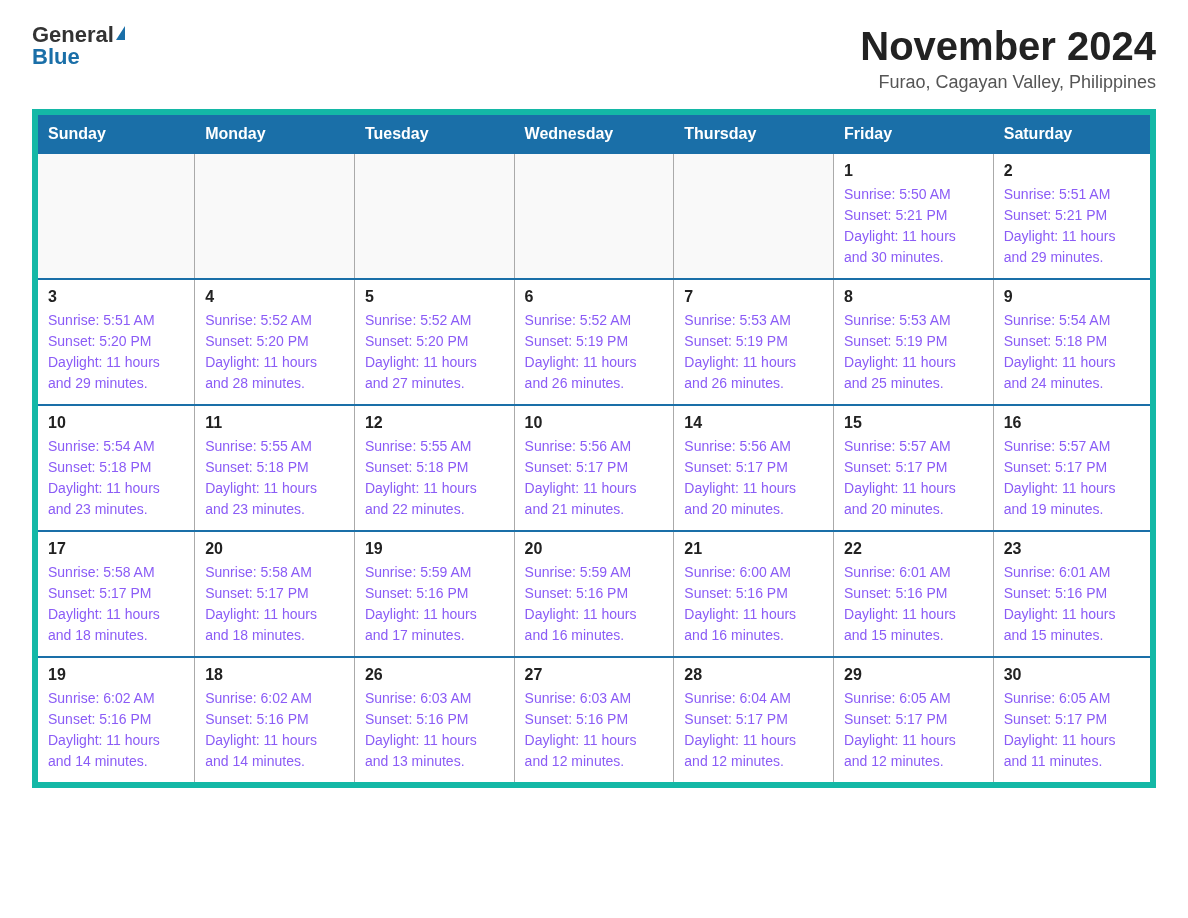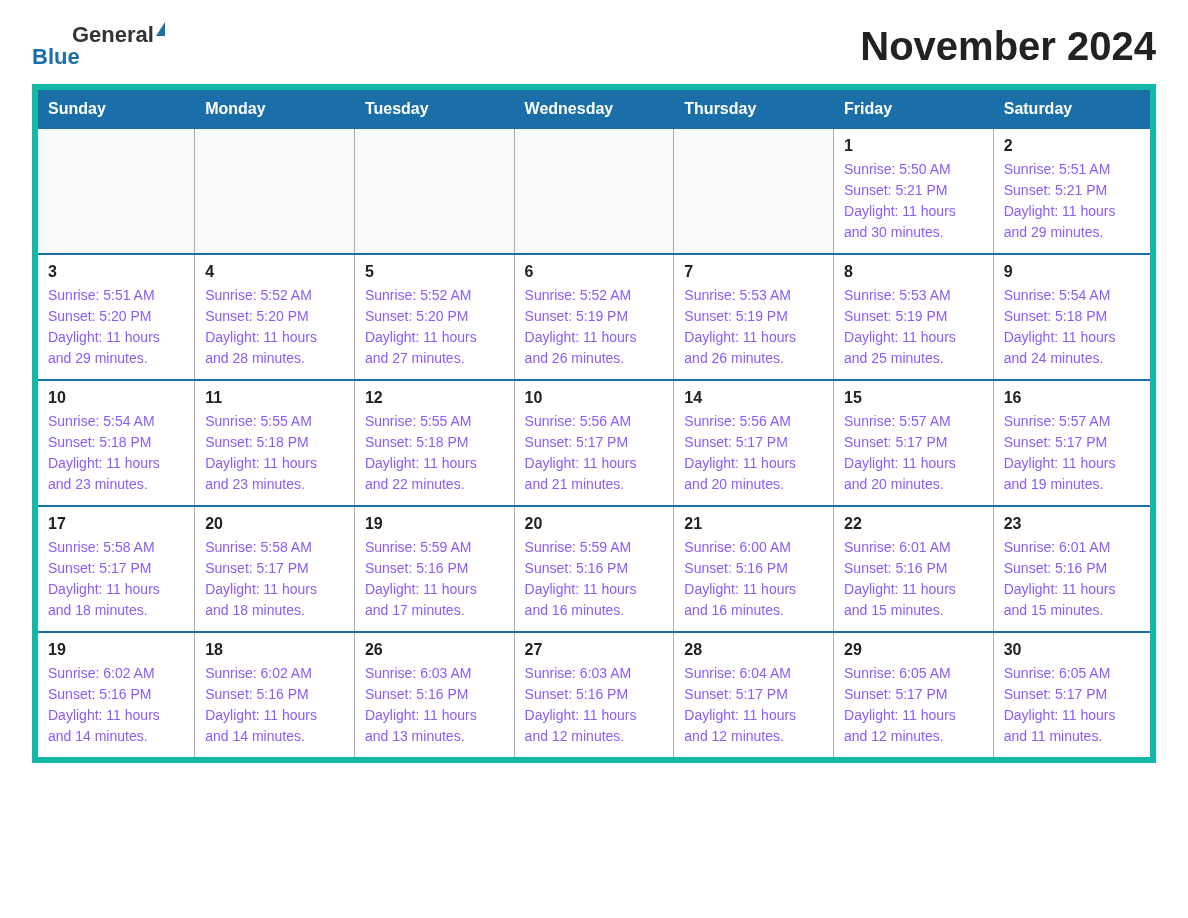--- a/index.html
+++ b/index.html
@@ -100,28 +100,29 @@
     }
     .row-divider td {
       border-top: 2px solid #1a6fa8;
     }
   </style>
 </head>
 <body>
 
 <div class="header">
   <div class="logo">
-    <div style="display:flex;margin-left:40px;">
+    <div style="display:flex;align-items:center;">
       <span class="logo-general">General</span>
       <span class="logo-triangle"></span>
     </div>
     <span class="logo-blue">Blue</span>
   </div>
   <div class="title-block">
     <h1>November 2024</h1>
+    <h2>Furao, Cagayan Valley, Philippines</h2>
   </div>
 </div>
 
 <table class="calendar">
   <thead>
     <tr>
     <th>Sunday</th>
         <th>Monday</th>
         <th>Tuesday</th>
         <th>Wednesday</th>

